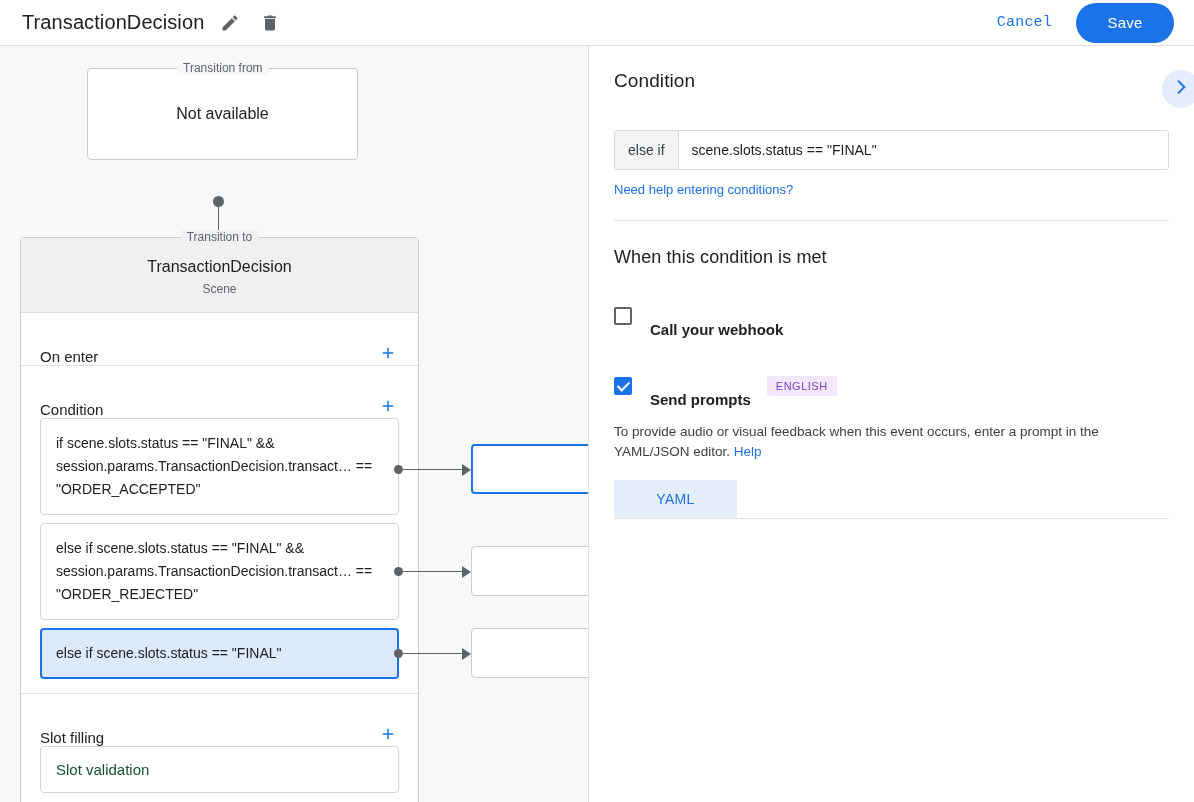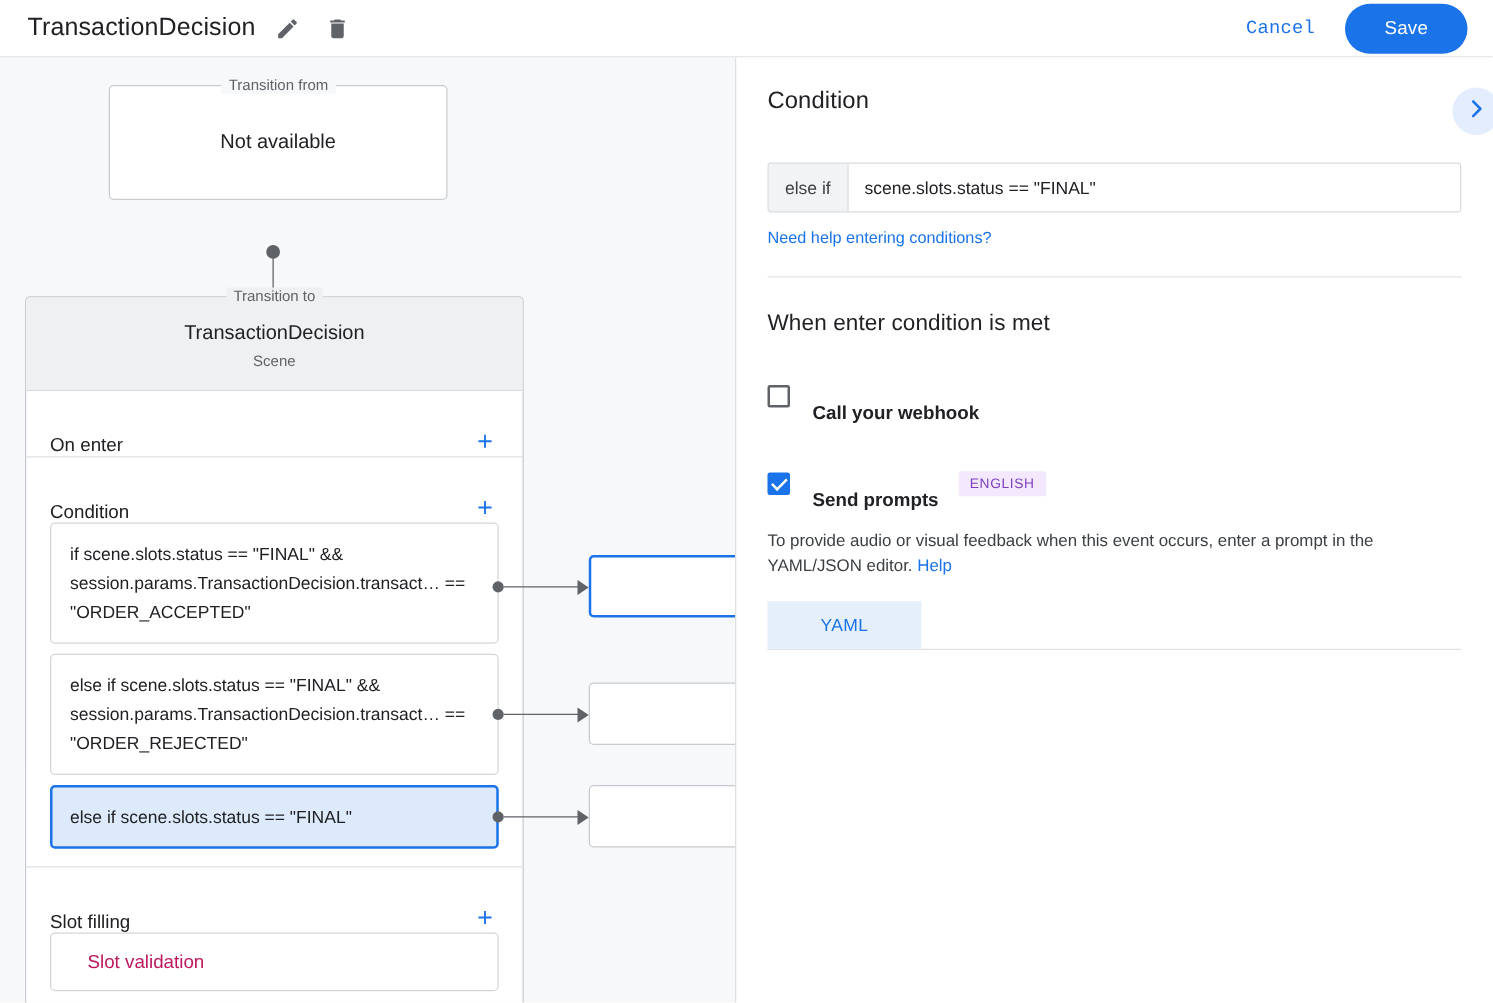--- a/index.html
+++ b/index.html
@@ -182,23 +182,23 @@
   .cond-item.selected {
     background: #dceafb;
     border: 2px solid #1a73e8;
     padding: 12px 14px;
   }
   .cond-item:last-child { margin-bottom: 0; }
 
   .slot-item {
     border: 1px solid #d3d6d9;
     border-radius: 4px;
-    padding: 14px 29px;
+    padding: 14px 15px;
     font-size: 15px;
-    color: #be185d;
+    color: #14532d;
     background: #ffffff;
     cursor: pointer;
   }
 
   
   .target-box {
     position: absolute;
     width: 160px; height: 50px;
     background: #ffffff;
     border: 1px solid #c8ccd0;
@@ -489,21 +489,21 @@
         <div class="cond-prefix">else if</div>
         <input class="cond-input" type="text" value="scene.slots.status == &quot;FINAL&quot;" style="">
       </div>
 
       <a class="help-link">Need help entering conditions?</a>
 
       <div class="rp-divider"></div>
     </div>
 
     <div class="rp-section-bottom">
-      <div class="rp-heading2">When enter condition is met</div>
+      <div class="rp-heading2">When this condition is met</div>
 
       <div class="check-row">
         <span class="cbox"></span>
         <span class="check-label">Call your webhook</span>
       </div>
 
       <div class="check-row">
         <span class="cbox checked"></span>
         <span class="check-label">Send prompts</span>
         <span class="lang-badge">ENGLISH</span>

